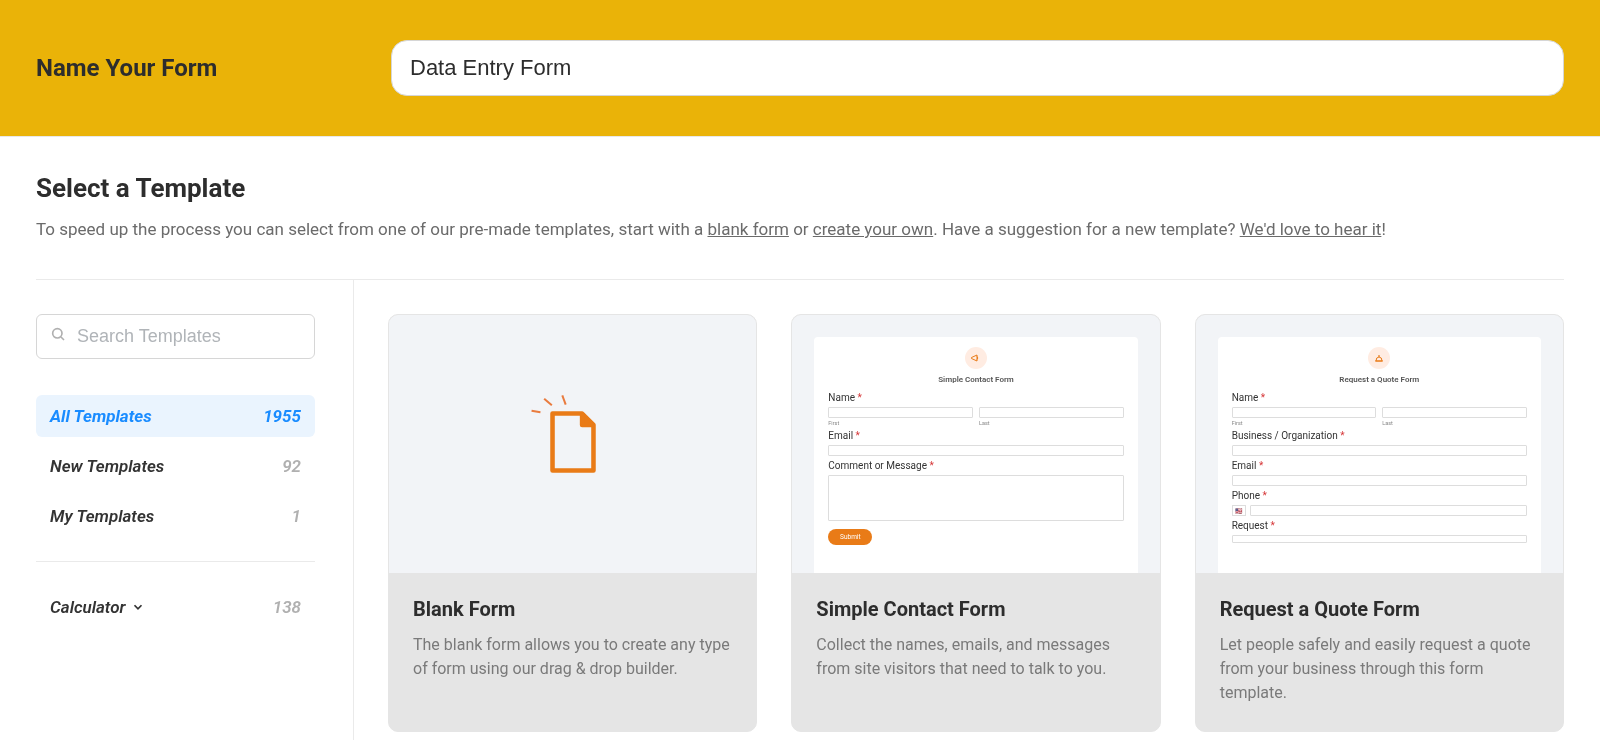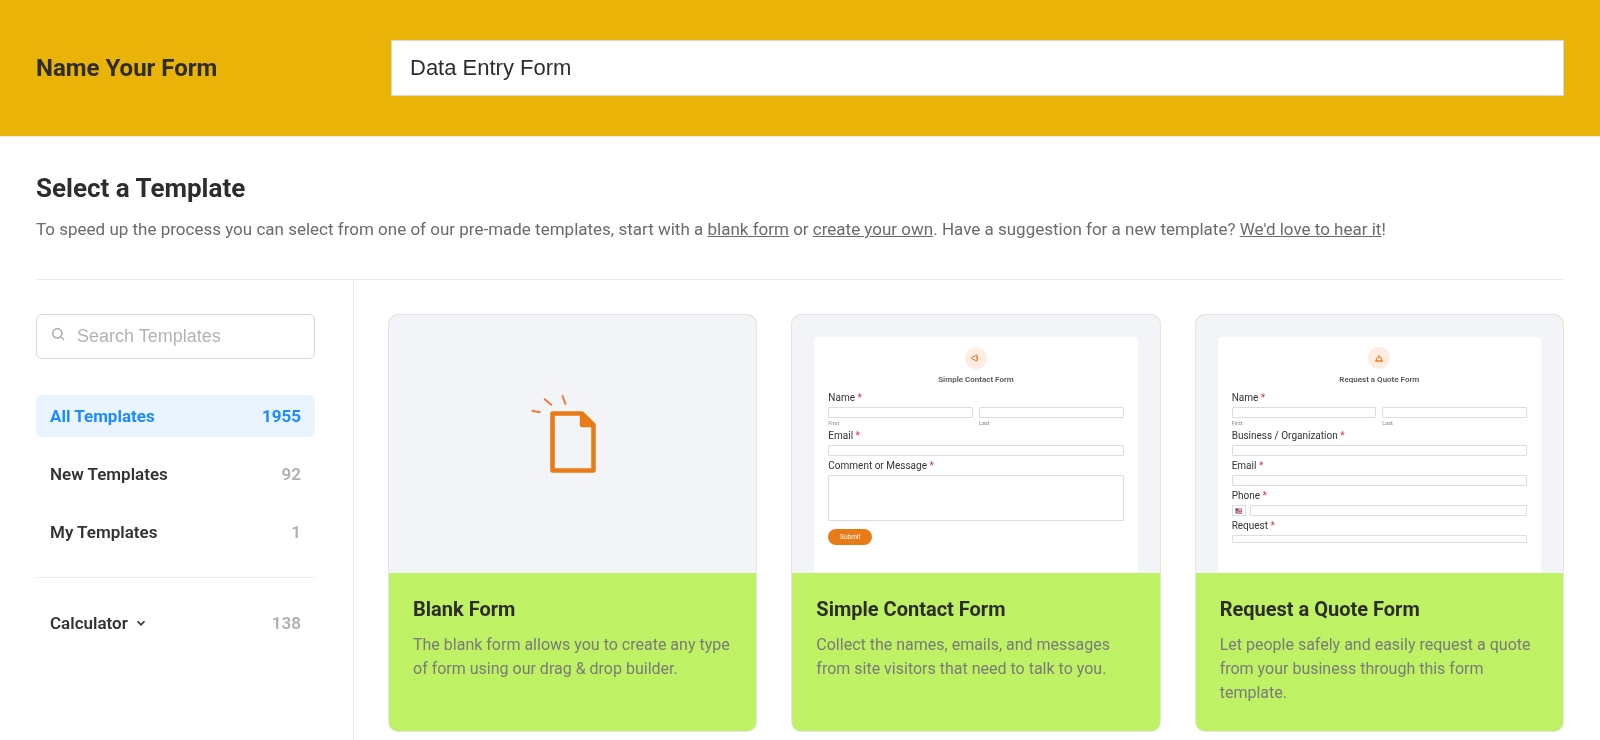--- a/index.html
+++ b/index.html
@@ -20,21 +20,21 @@
     font-size: 24px;
     font-weight: 700;
     width: 355px;
     flex-shrink: 0;
   }
   .name-input {
     flex: 1;
     font-size: 22px;
     padding: 14px 18px;
     border: 1px solid #d6d6d6;
-    border-radius: 0;
+    border-radius: 16px;
     background: #fff;
     color: #2d2d2d;
   }
   .mid-section {
     padding: 36px;
   }
   .mid-section h2 {
     font-size: 26px;
     font-weight: 700;
     margin-bottom: 14px;
@@ -87,21 +87,22 @@
   .search-input::placeholder { color: #b0b4b8; }
   .cat-list { list-style: none; padding-right: 38px; }
   .cat-item {
     display: flex;
     justify-content: space-between;
     align-items: center;
     padding: 11px 14px;
     border-radius: 6px;
     font-size: 17px;
     cursor: pointer;
-    margin-bottom: 16px;
+    margin-bottom: 8px;
+    font-style: italic;
   }
   .cat-item .cat-label { font-weight: 600; color: #333; display:flex; align-items:center; gap:6px;}
   .cat-item .cat-count { color: #b0b0b0; font-weight: 600; }
   .cat-item.active {
     background: #eaf4fe;
   }
   .cat-item.active .cat-label,
   .cat-item.active .cat-count { color: #1a8cff; font-weight: 700; }
   .cat-divider {
     border-top: 1px solid #eaeaea;
@@ -112,21 +113,21 @@
     flex: 1;
     padding: 34px 0 10px 34px;
     display: grid;
     grid-template-columns: repeat(3, 1fr);
     gap: 34px;
   }
   .card {
     border: 1px solid #e5e5e5;
     border-radius: 10px;
     overflow: hidden;
-    background: #bef264;
+    background: #e5e5e5;
     display: flex;
     flex-direction: column;
     cursor: pointer;
   }
   .card-preview {
     background: #f2f4f7;
     height: 258px;
     display: flex;
     align-items: center;
     justify-content: center;

